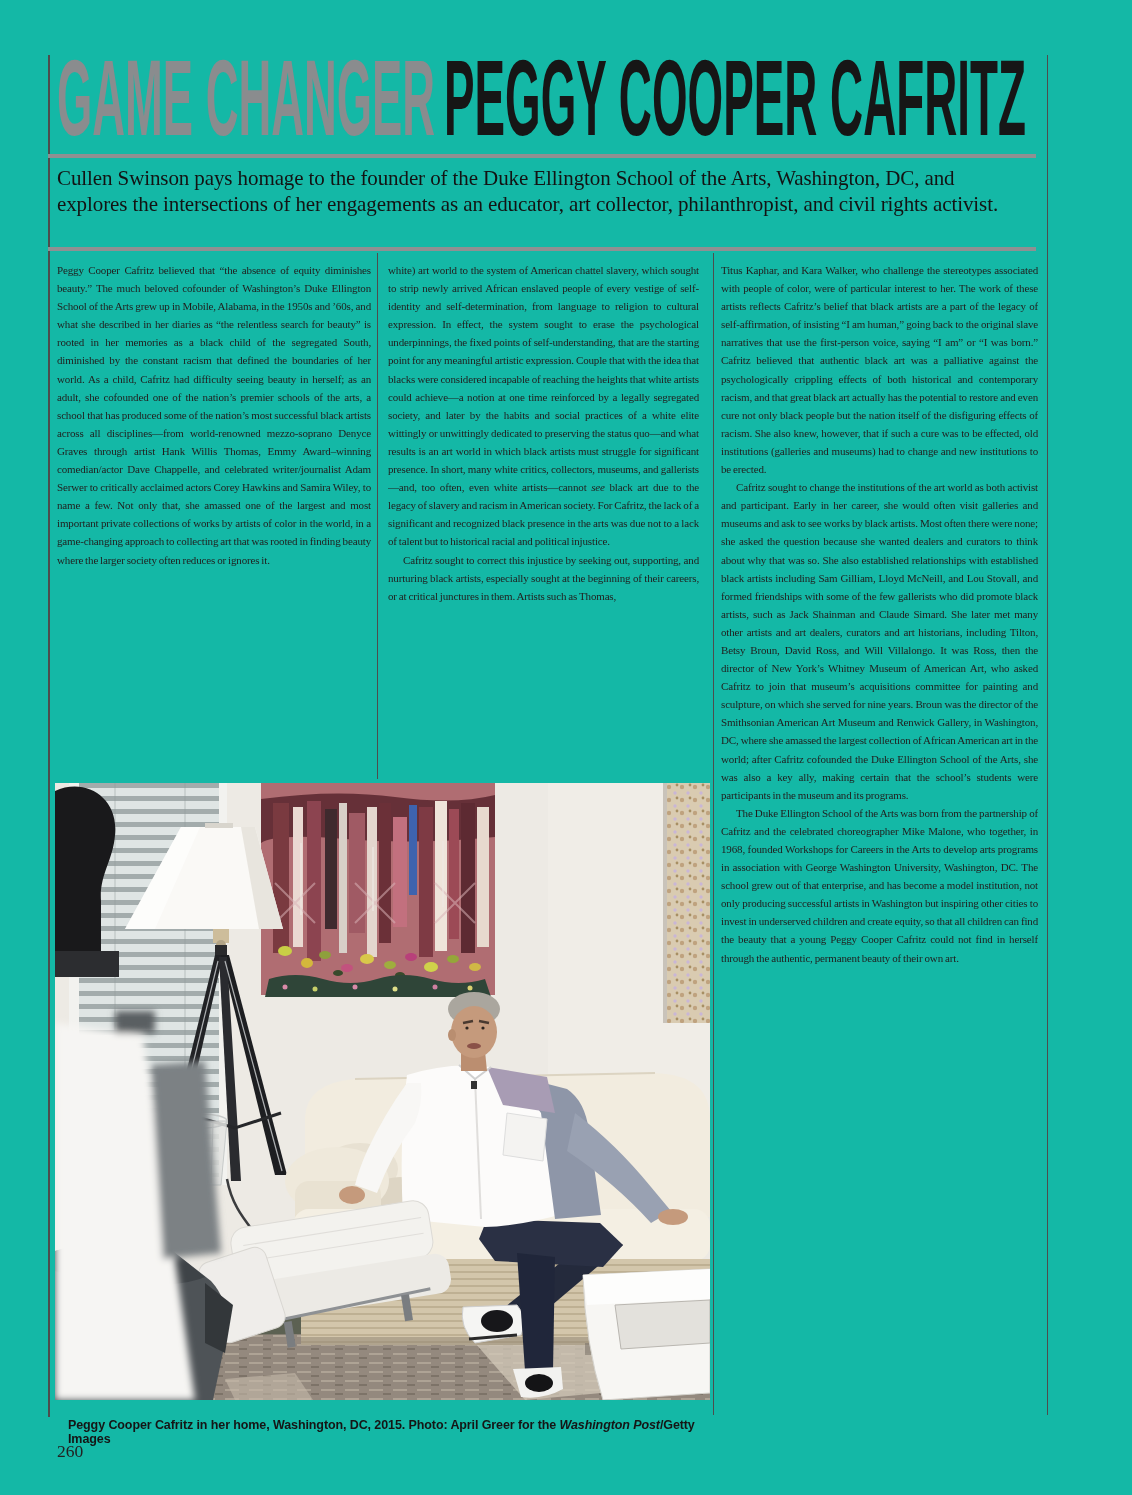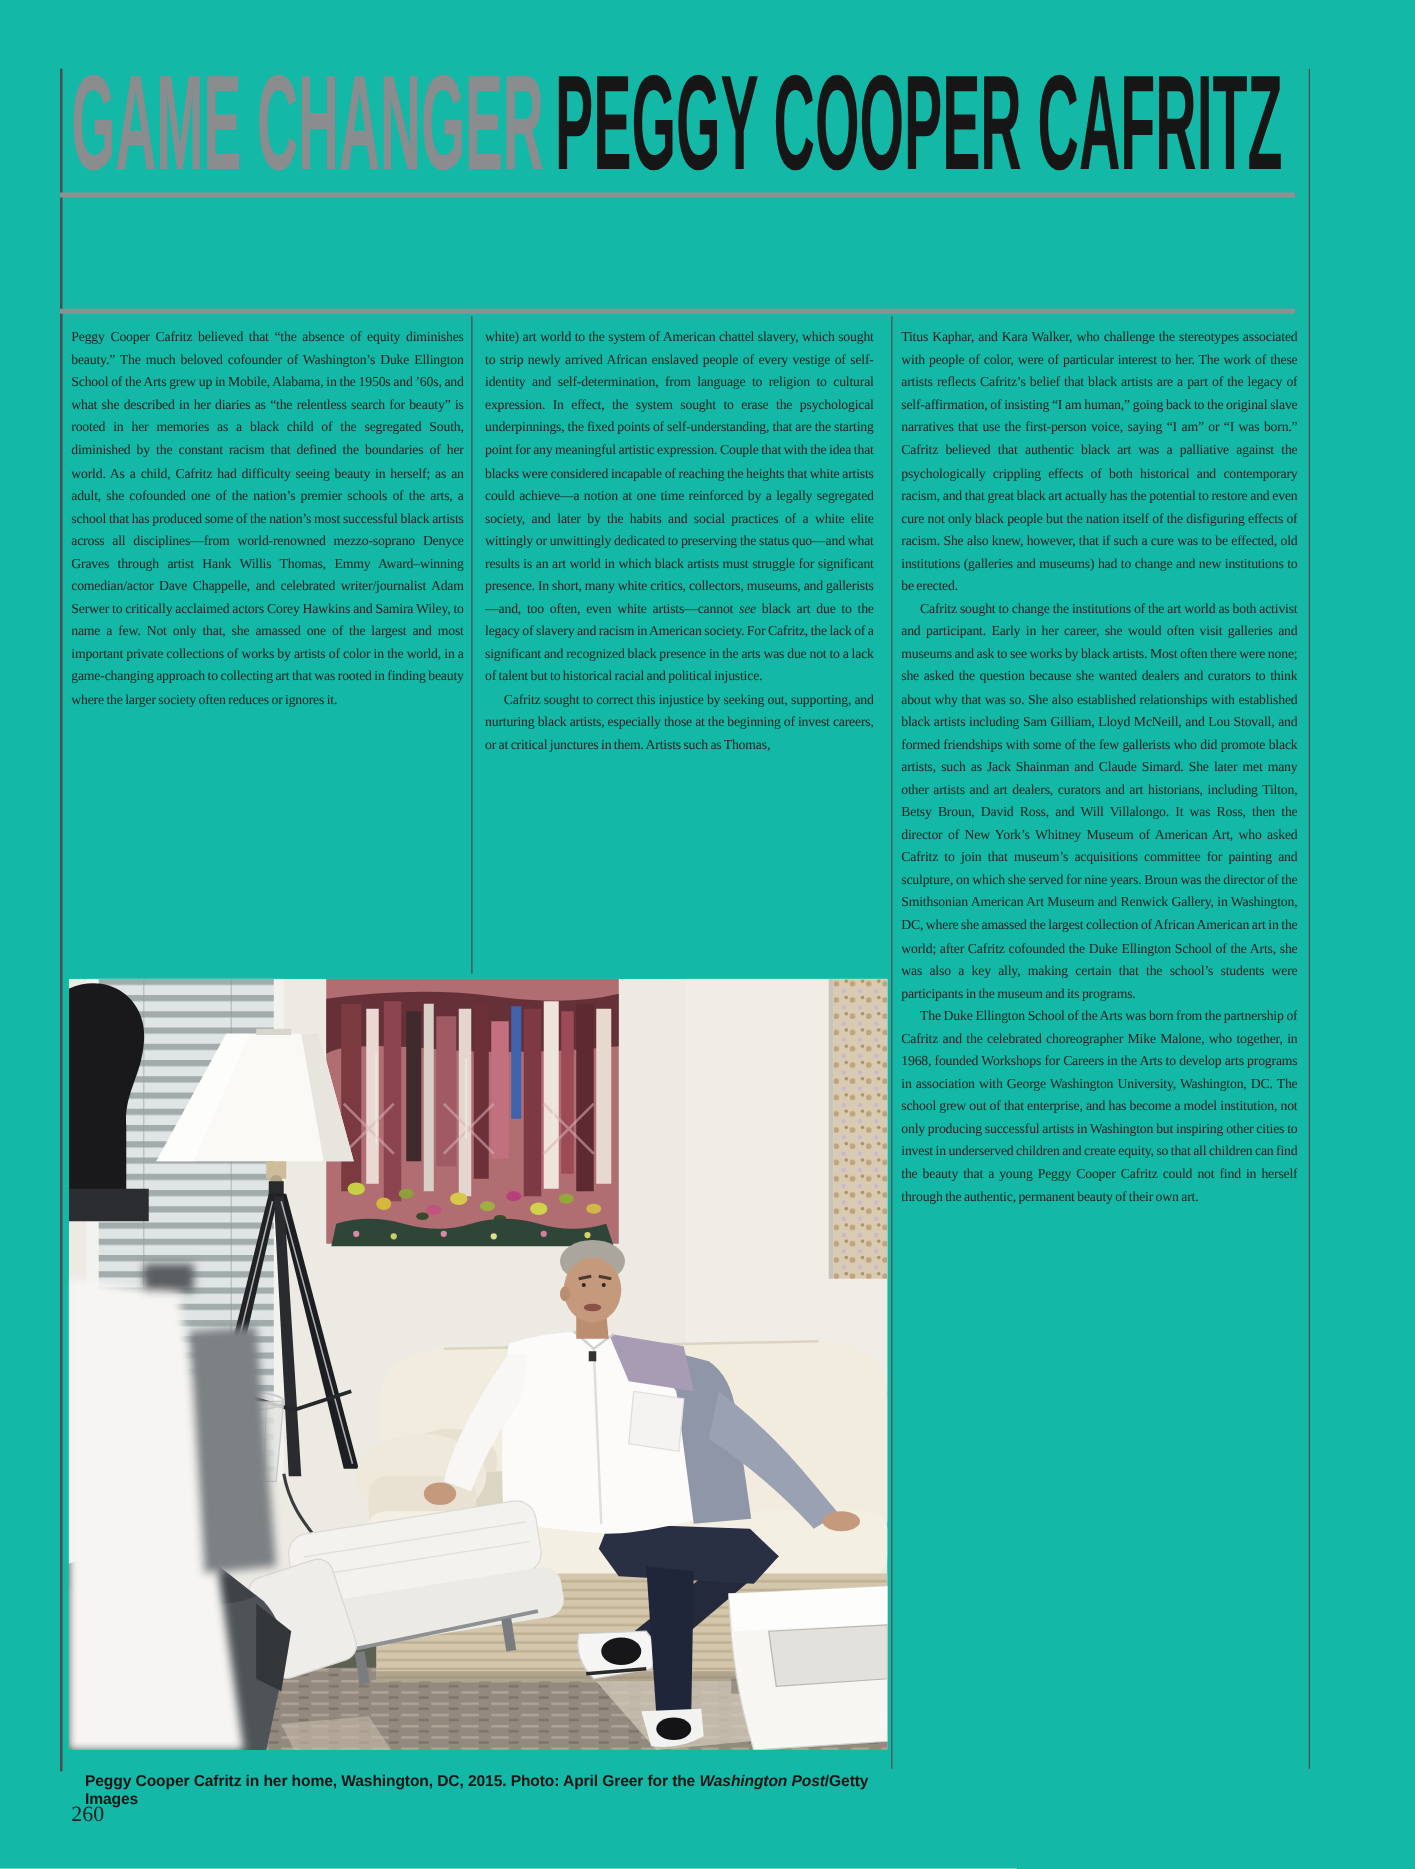--- a/index.html
+++ b/index.html
@@ -49,28 +49,29 @@
   <div class="sep1"></div>
   <div class="sep2"></div>
   <div class="hrule1"></div>
   <div class="hrule2"></div>
 
   <svg class="headline-svg" viewBox="0 0 985 96">
     <text x="2" y="83" textLength="378" lengthAdjust="spacingAndGlyphs" fill="#8a8c8e">GAME CHANGER</text>
     <text x="389" y="83" textLength="582" lengthAdjust="spacingAndGlyphs" fill="#161616">PEGGY COOPER CAFRITZ</text>
   </svg>
 
+  <p class="deck">Cullen Swinson pays homage to the founder of the Duke Ellington School of the Arts, Washington, DC, and explores the intersections of her engagements as an educator, art collector, philanthropist, and civil rights activist.</p>
 
   <div class="col col1">
     <p>Peggy Cooper Cafritz believed that “the absence of equity diminishes beauty.” The much beloved cofounder of Washington’s Duke Ellington School of the Arts grew up in Mobile, Alabama, in the 1950s and ’60s, and what she described in her diaries as “the relentless search for beauty” is rooted in her memories as a black child of the segregated South, diminished by the constant racism that defined the boundaries of her world. As a child, Cafritz had difficulty seeing beauty in herself; as an adult, she cofounded one of the nation’s premier schools of the arts, a school that has produced some of the nation’s most successful black artists across all disciplines—from world-renowned mezzo-soprano Denyce Graves through artist Hank Willis Thomas, Emmy Award–winning comedian/actor Dave Chappelle, and celebrated writer/journalist Adam Serwer to critically acclaimed actors Corey Hawkins and Samira Wiley, to name a few. Not only that, she amassed one of the largest and most important private collections of works by artists of color in the world, in a game-changing approach to collecting art that was rooted in finding beauty where the larger society often reduces or ignores it.</p>
   </div>
 
   <div class="col col2">
     <p><span>white) art world to the system of American chattel slavery, which sought to strip newly arrived African enslaved people of every vestige of self-identity and self-determination, from language to religion to cultural expression. In effect, the system sought to erase the psychological underpinnings, the fixed points of self-understanding, that are the starting point for any meaningful artistic expression. Couple that with the idea that blacks were considered incapable of reaching the heights that white artists could achieve—a notion at one time reinforced by a legally segregated society, and later by the habits and social practices of a white elite wittingly or unwittingly dedicated to preserving the status quo—and what results is an art world in which black artists must struggle for significant presence. In short, many white critics, collectors, museums, and gallerists—and, too often, even white artists—cannot </span><i>see</i><span> black art due to the legacy of slavery and racism in American society. For Cafritz, the lack of a significant and recognized black presence in the arts was due not to a lack of talent but to historical racial and political injustice.</span></p>
-    <p class="indent">Cafritz sought to correct this injustice by seeking out, supporting, and nurturing black artists, especially those at the beginning of invest careers, or at critical junctures in them. Artists such as Thomas,</p>
+    <p class="indent">Cafritz sought to correct this injustice by seeking out, supporting, and nurturing black artists, especially sought at the beginning of their careers, or at critical junctures in them. Artists such as Thomas,</p>
   </div>
 
   <div class="col col3">
     <p>Titus Kaphar, and Kara Walker, who challenge the stereotypes associated with people of color, were of particular interest to her. The work of these artists reflects Cafritz’s belief that black artists are a part of the legacy of self-affirmation, of insisting “I am human,” going back to the original slave narratives that use the first-person voice, saying “I am” or “I was born.” Cafritz believed that authentic black art was a palliative against the psychologically crippling effects of both historical and contemporary racism, and that great black art actually has the potential to restore and even cure not only black people but the nation itself of the disfiguring effects of racism. She also knew, however, that if such a cure was to be effected, old institutions (galleries and museums) had to change and new institutions to be erected.</p>
     <p class="indent">Cafritz sought to change the institutions of the art world as both activist and participant. Early in her career, she would often visit galleries and museums and ask to see works by black artists. Most often there were none; she asked the question because she wanted dealers and curators to think about why that was so. She also established relationships with established black artists including Sam Gilliam, Lloyd McNeill, and Lou Stovall, and formed friendships with some of the few gallerists who did promote black artists, such as Jack Shainman and Claude Simard. She later met many other artists and art dealers, curators and art historians, including Tilton, Betsy Broun, David Ross, and Will Villalongo. It was Ross, then the director of New York’s Whitney Museum of American Art, who asked Cafritz to join that museum’s acquisitions committee for painting and sculpture, on which she served for nine years. Broun was the director of the Smithsonian American Art Museum and Renwick Gallery, in Washington, DC, where she amassed the largest collection of African American art in the world; after Cafritz cofounded the Duke Ellington School of the Arts, she was also a key ally, making certain that the school’s students were participants in the museum and its programs.</p>
     <p class="indent">The Duke Ellington School of the Arts was born from the partnership of Cafritz and the celebrated choreographer Mike Malone, who together, in 1968, founded Workshops for Careers in the Arts to develop arts programs in association with George Washington University, Washington, DC. The school grew out of that enterprise, and has become a model institution, not only producing successful artists in Washington but inspiring other cities to invest in underserved children and create equity, so that all children can find the beauty that a young Peggy Cooper Cafritz could not find in herself through the authentic, permanent beauty of their own art.</p>
   </div>
 
   <svg class="photo-svg" viewBox="0 0 655 617" preserveAspectRatio="none">
     <defs>

